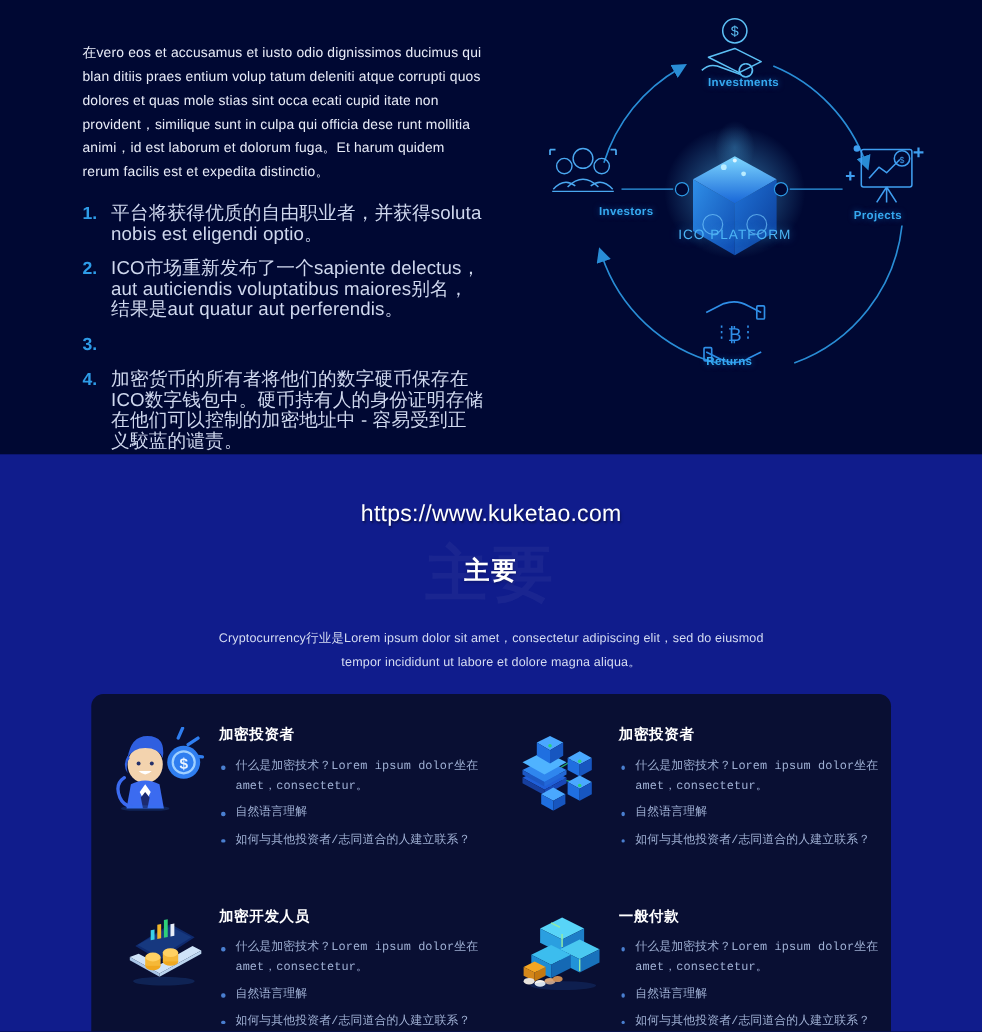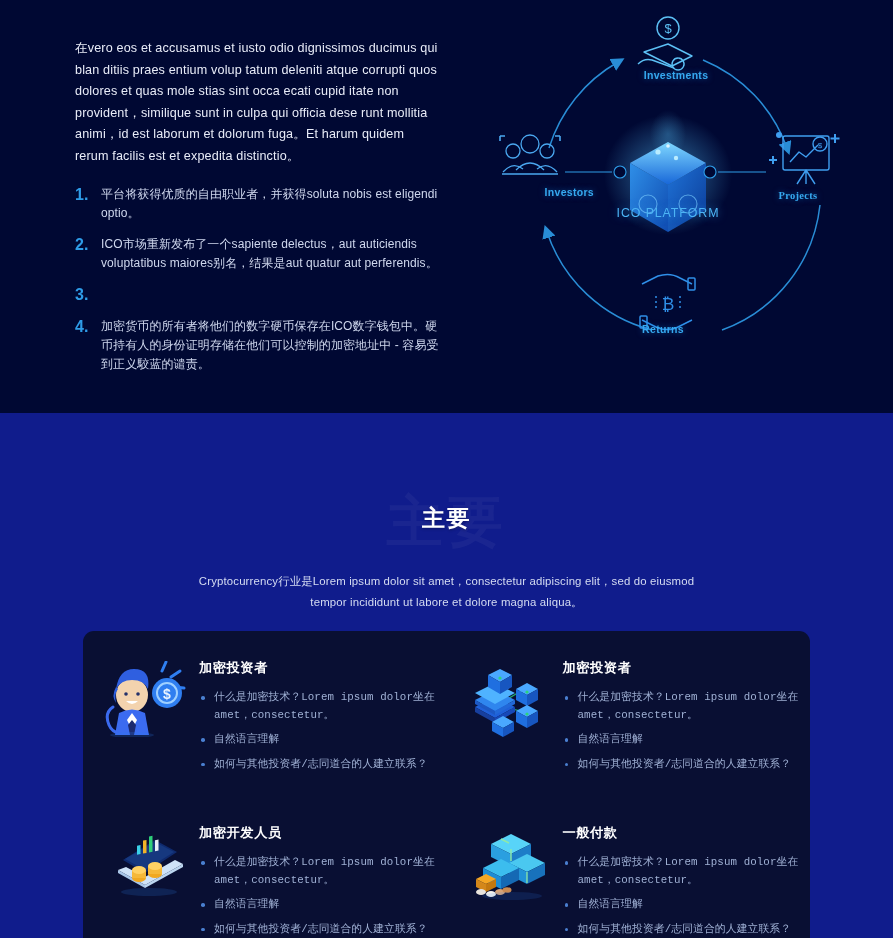--- a/index.html
+++ b/index.html
@@ -37,21 +37,21 @@
   .hero-num {
     color: #2e9ce8;
     font-size: 16px;
     font-weight: bold;
     width: 26px;
     flex: 0 0 26px;
     line-height: 19px;
   }
   .hero-litext {
     color: #cfd8ee;
-    font-size: 12px;
+    font-size: 17px;
     line-height: 18.6px;
     letter-spacing: .1px;
   }
 
   
   .diagram {
     position: absolute;
     left: 490px; top: 0;
     width: 400px; height: 400px;
   }
@@ -290,30 +290,31 @@
           <circle cx="13" cy="23" r="7"></circle>
           <path d="M3,44 Q13,33 23,41"></path>
           <circle cx="47" cy="23" r="7"></circle>
           <path d="M37,41 Q47,33 57,44"></path>
           <path d="M2,46 h56"></path>
           <path d="M0,8 h5 M0,8 v5 M60,8 h-5 M60,8 v5" stroke-width="1.6"></path>
         </g>
       </svg>
 
       <span class="dg-label" style="left:136px; top:69px; width:100px; text-align:center;">Investments</span>
-      <span class="dg-label" style="left:258px; top:190px; width:100px; text-align:center;font-family:Liberation Serif, serif;">Projects</span>
+      <span class="dg-label" style="left:258px; top:190px; width:100px; text-align:center;">Projects</span>
       <span class="dg-label" style="left:123px; top:323px; width:100px; text-align:center;">Returns</span>
       <span class="dg-label" style="left:4px; top:186px; width:100px; text-align:right;">Investors</span>
       <span class="dg-center-label" style="left:108px; top:206px; width:140px; text-align:center;">ICO PLATFORM</span>
     </div>
   </section>
 
   <section class="mid">
 
     <div class="ghost-text">主要</div>
+    <div class="watermark">https://www.kuketao.com</div>
     <h2 class="mid-title">主要</h2>
     <p class="mid-sub">Cryptocurrency行业是Lorem ipsum dolor sit amet，consectetur adipiscing elit，sed do eiusmod tempor incididunt ut labore et dolore magna aliqua。</p>
 
     <div class="panel">
       <div class="card-grid">
 
         <div class="card">
           <div class="card-icon">
             <svg width="86" height="76" viewBox="0 0 86 76">
               <path d="M57,10 l4,-9 M66,16 l9,-6 M68,26 l11,1" stroke="#2f7ef0" stroke-width="3" fill="none" stroke-linecap="round"></path>

